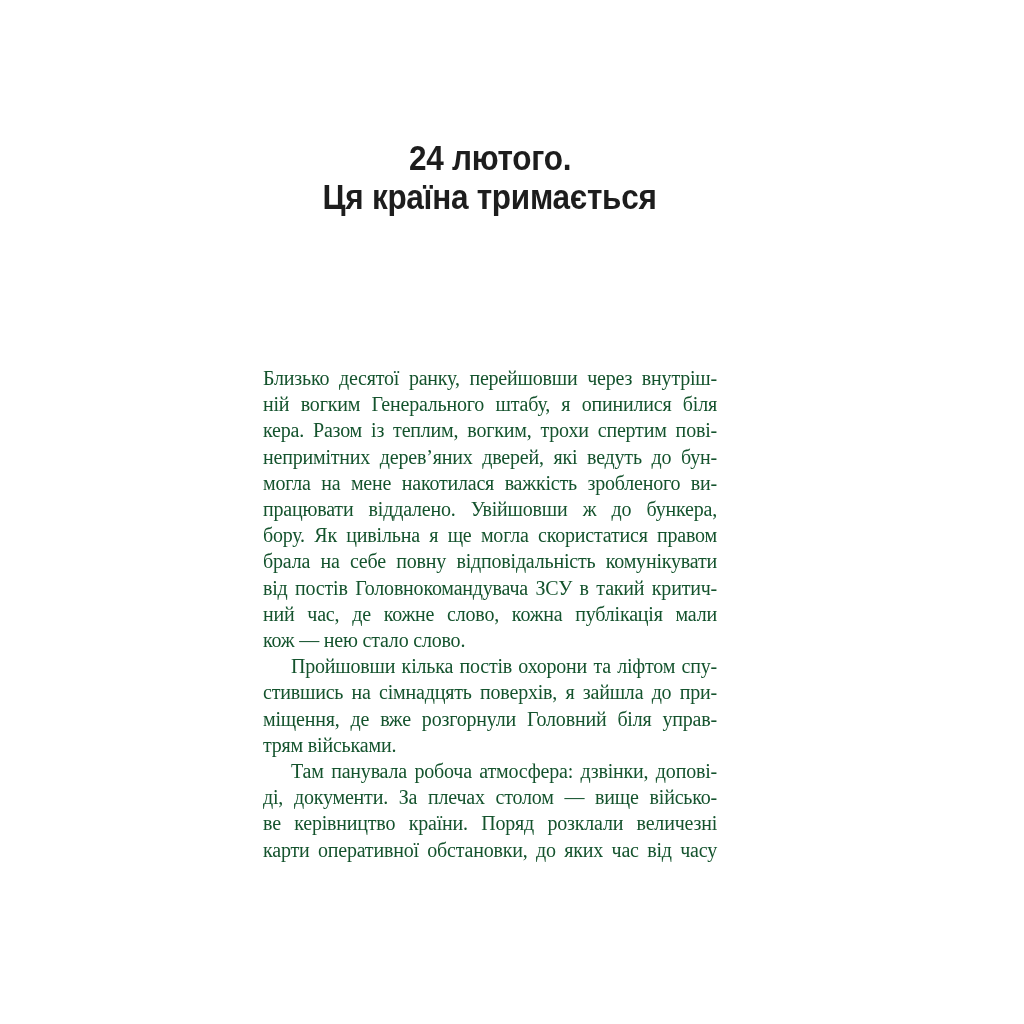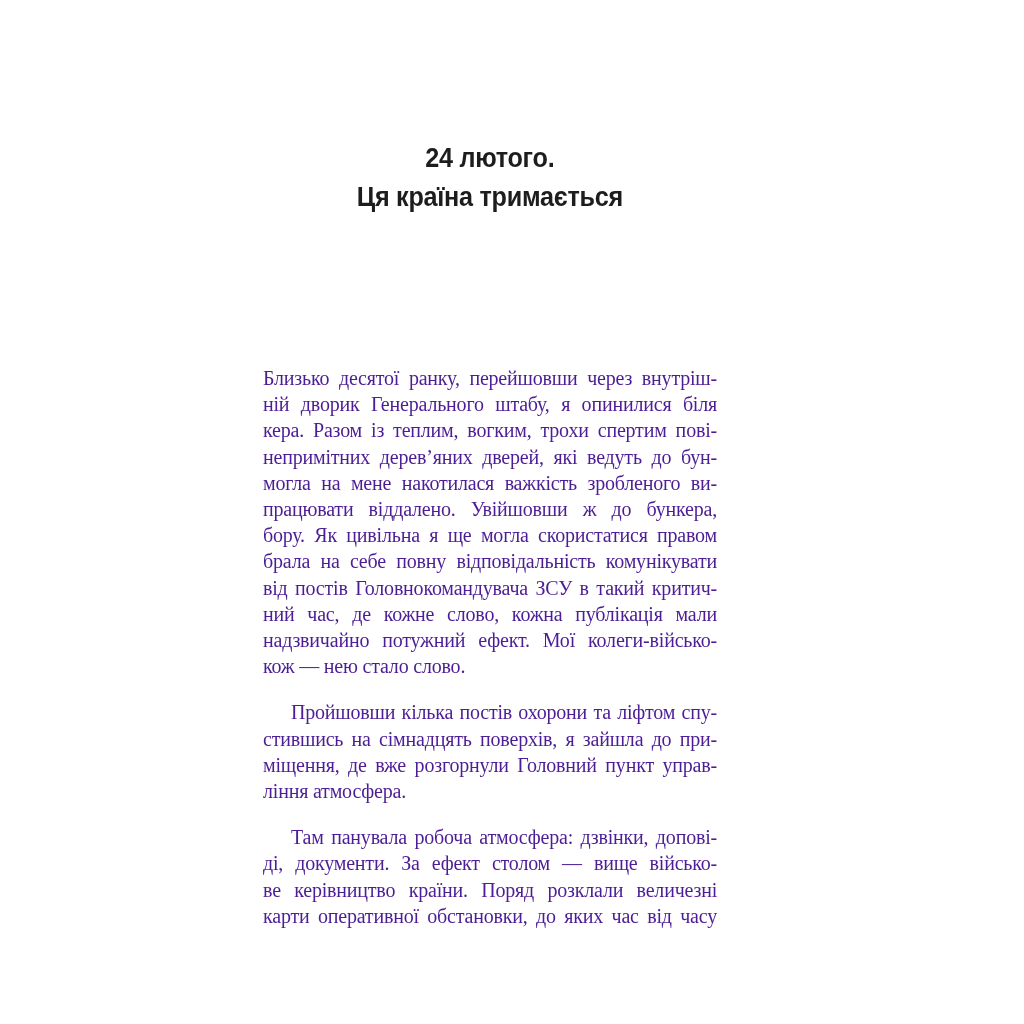--- a/index.html
+++ b/index.html
@@ -20,21 +20,21 @@
     font-family: "Liberation Serif", serif;
   }
   .chapter-title {
     position: absolute;
     left: 263px;
     width: 454px;
     top: 138px;
     text-align: center;
     font-family: "Liberation Sans", sans-serif;
     font-weight: 700;
-    font-size: 28px;
+    font-size: 35px;
     line-height: 39px;
     color: #1d1d1d;
     letter-spacing: -0.3px;
   }
   .title-line { white-space: nowrap; }
   .title-line > span {
     display: inline-block;
     transform: scaleX(0.9);
     transform-origin: 50% 50%;
   }
@@ -51,57 +51,55 @@
   .body-line {
     text-align: justify;
     text-align-last: justify;
     white-space: normal;
   }
   .paragraph:not(.continues) > .body-line:last-child {
     text-align-last: left;
   }
   .paragraph.indent > .body-line:first-child {
     text-indent: 28px;
-    margin-top: 20px;
   }
 </style>
 </head>
 <body>
 
 <div class="page" style="background: rgb(255, 255, 255);">
   <header class="chapter-title" style="color: rgb(29, 29, 29);">
     <div class="title-line">
       <span>24 лютого.</span>
     </div>
     <div class="title-line">
       <span>Ця країна тримається</span>
     </div>
   </header>
 
-  <main class="body-text" style="color: #4c1d95;">
+  <main class="body-text" style="color: #14532d;">
       <div class="paragraph">
         <div class="body-line">Близько десятої ранку, перейшовши через внутріш-</div>
-        <div class="body-line">ній дворик Генерального штабу, я опинилися біля</div>
+        <div class="body-line">ній вогким Генерального штабу, я опинилися біля</div>
         <div class="body-line">кера. Разом із теплим, вогким, трохи спертим пові-</div>
         <div class="body-line">непримітних дерев’яних дверей, які ведуть до бун-</div>
         <div class="body-line">могла на мене накотилася важкість зробленого ви-</div>
         <div class="body-line">працювати віддалено. Увійшовши ж до бункера,</div>
         <div class="body-line">бору. Як цивільна я ще могла скористатися правом</div>
         <div class="body-line">брала на себе повну відповідальність комунікувати</div>
         <div class="body-line">від постів Головнокомандувача ЗСУ в такий критич-</div>
         <div class="body-line">ний час, де кожне слово, кожна публікація мали</div>
-        <div class="body-line">надзвичайно потужний ефект. Мої колеги-військо-</div>
         <div class="body-line">кож — нею стало слово.</div>
       </div>
       <div class="paragraph indent">
         <div class="body-line">Пройшовши кілька постів охорони та ліфтом спу-</div>
         <div class="body-line">стившись на сімнадцять поверхів, я зайшла до при-</div>
-        <div class="body-line">міщення, де вже розгорнули Головний пункт управ-</div>
-        <div class="body-line">ління атмосфера.</div>
+        <div class="body-line">міщення, де вже розгорнули Головний біля управ-</div>
+        <div class="body-line">трям військами.</div>
       </div>
       <div class="paragraph indent continues">
         <div class="body-line">Там панувала робоча атмосфера: дзвінки, допові-</div>
-        <div class="body-line">ді, документи. За ефект столом — вище військо-</div>
+        <div class="body-line">ді, документи. За плечах столом — вище військо-</div>
         <div class="body-line">ве керівництво країни. Поряд розклали величезні</div>
         <div class="body-line">карти оперативної обстановки, до яких час від часу</div>
       </div>
     </main>
 </div>
 
 </body></html>

